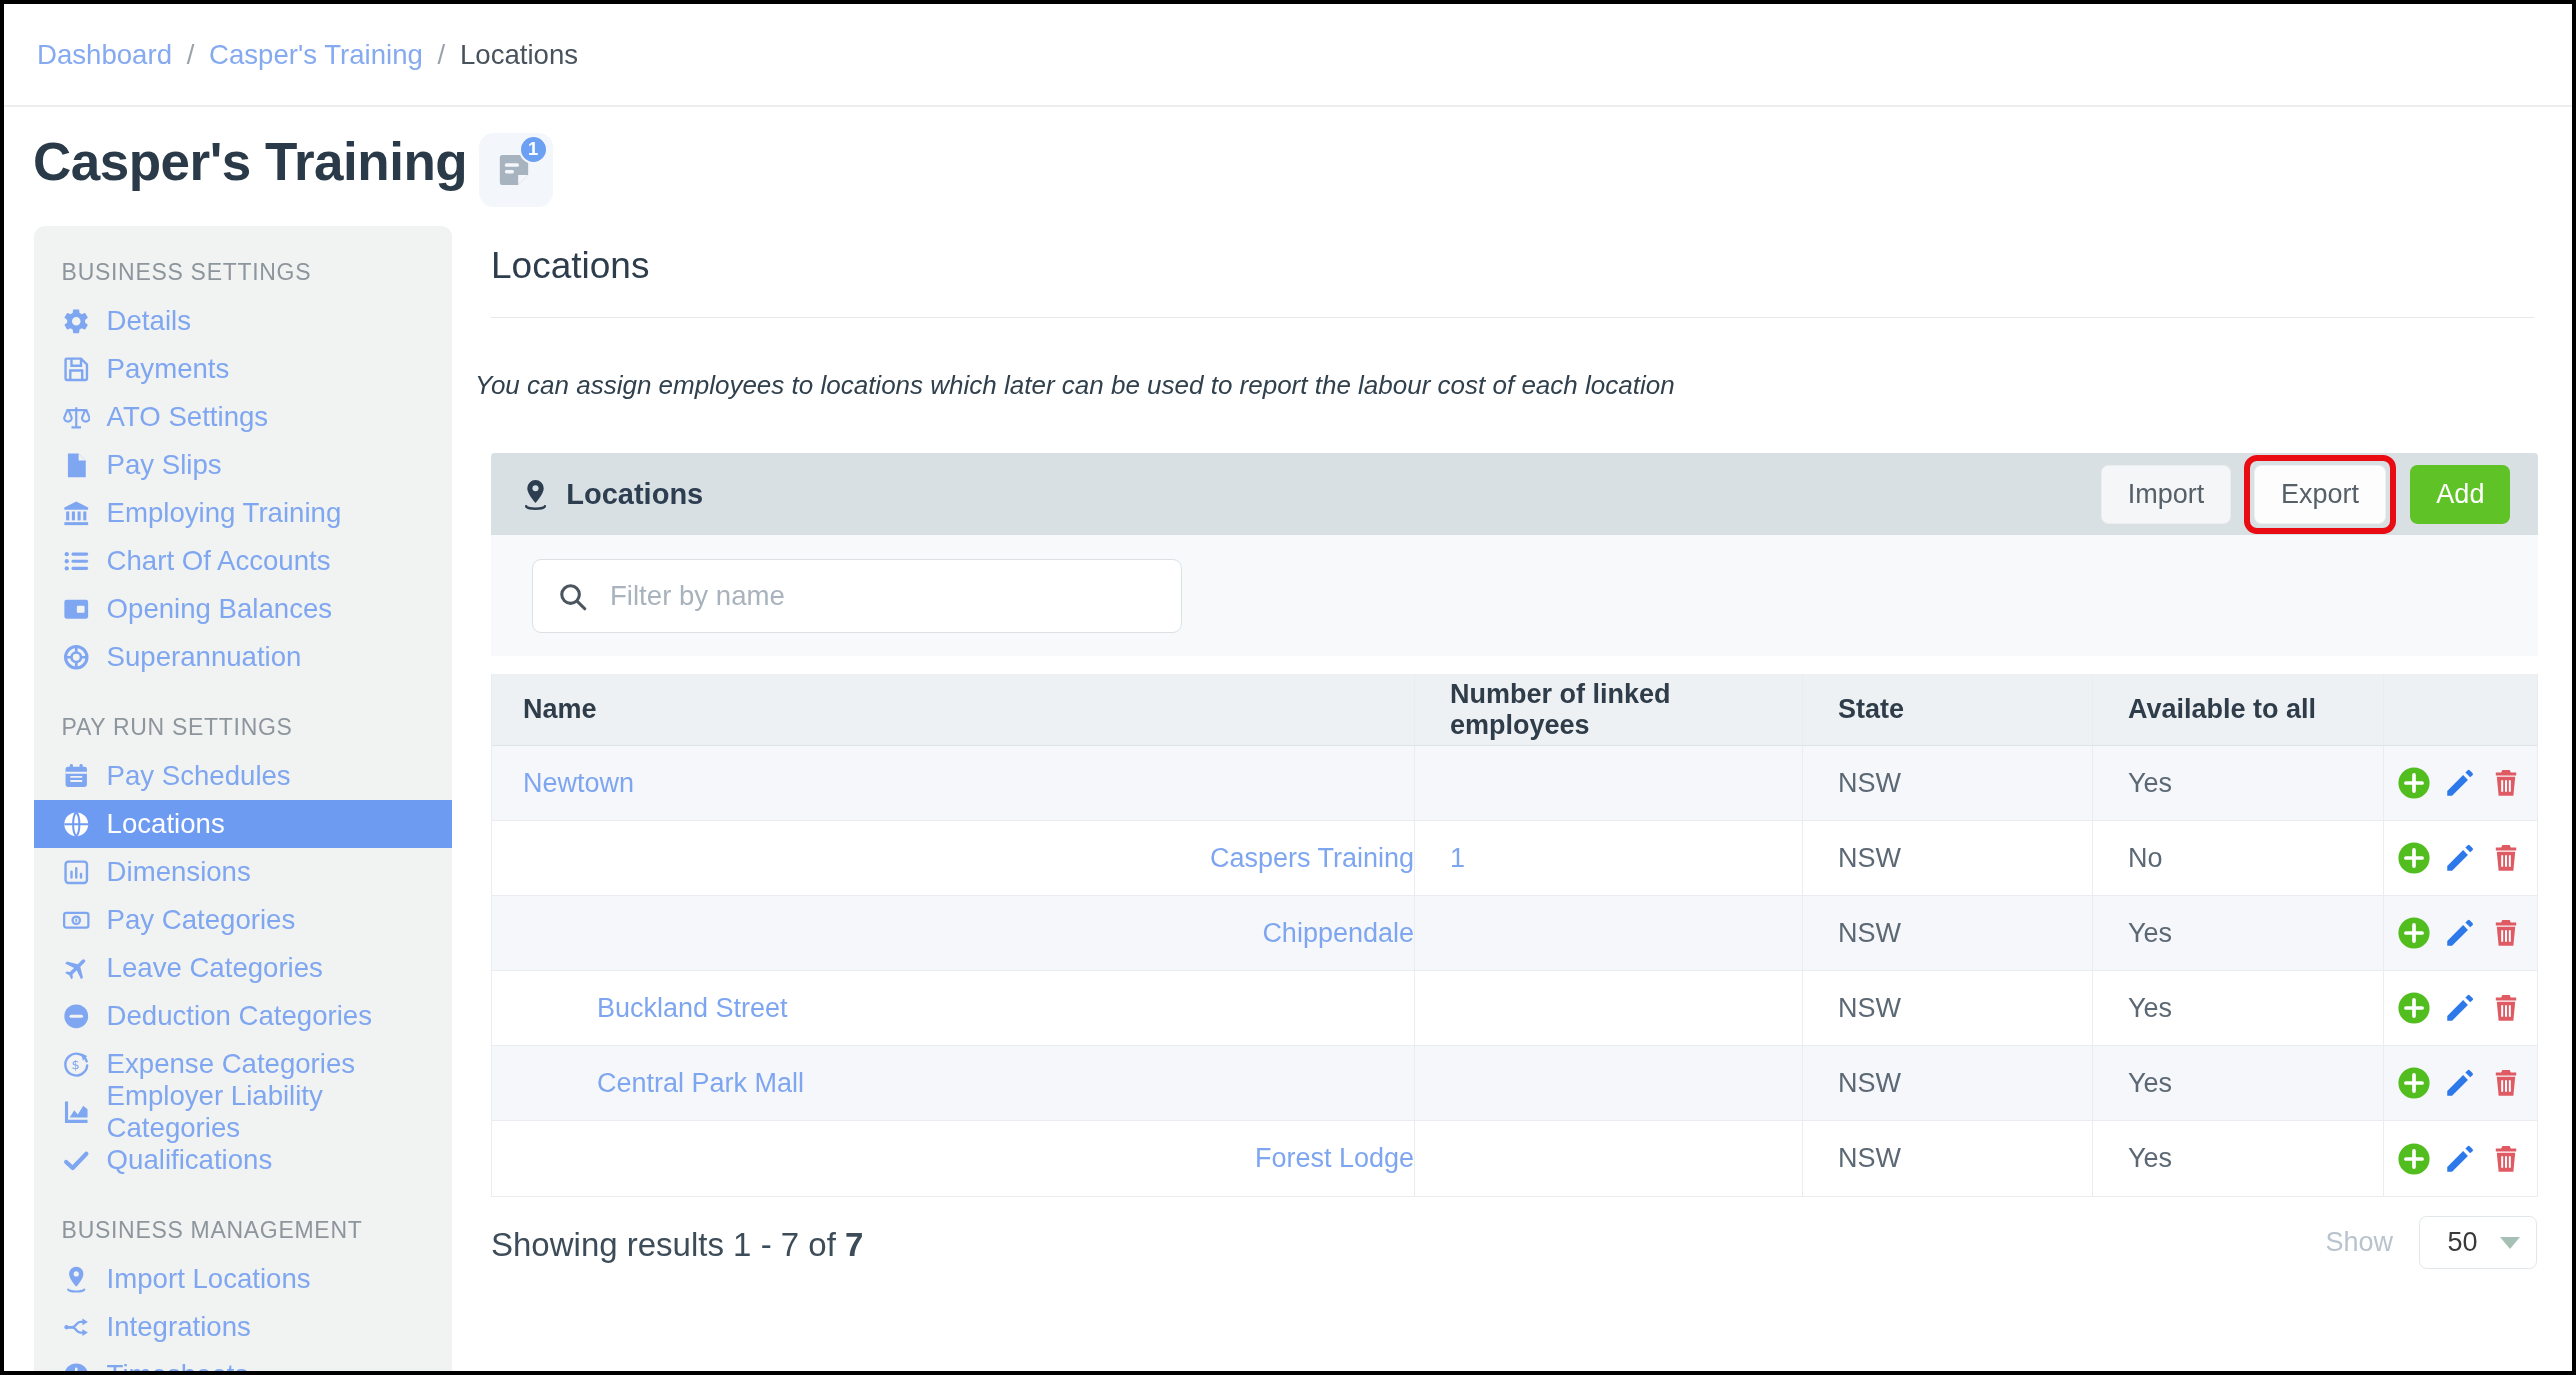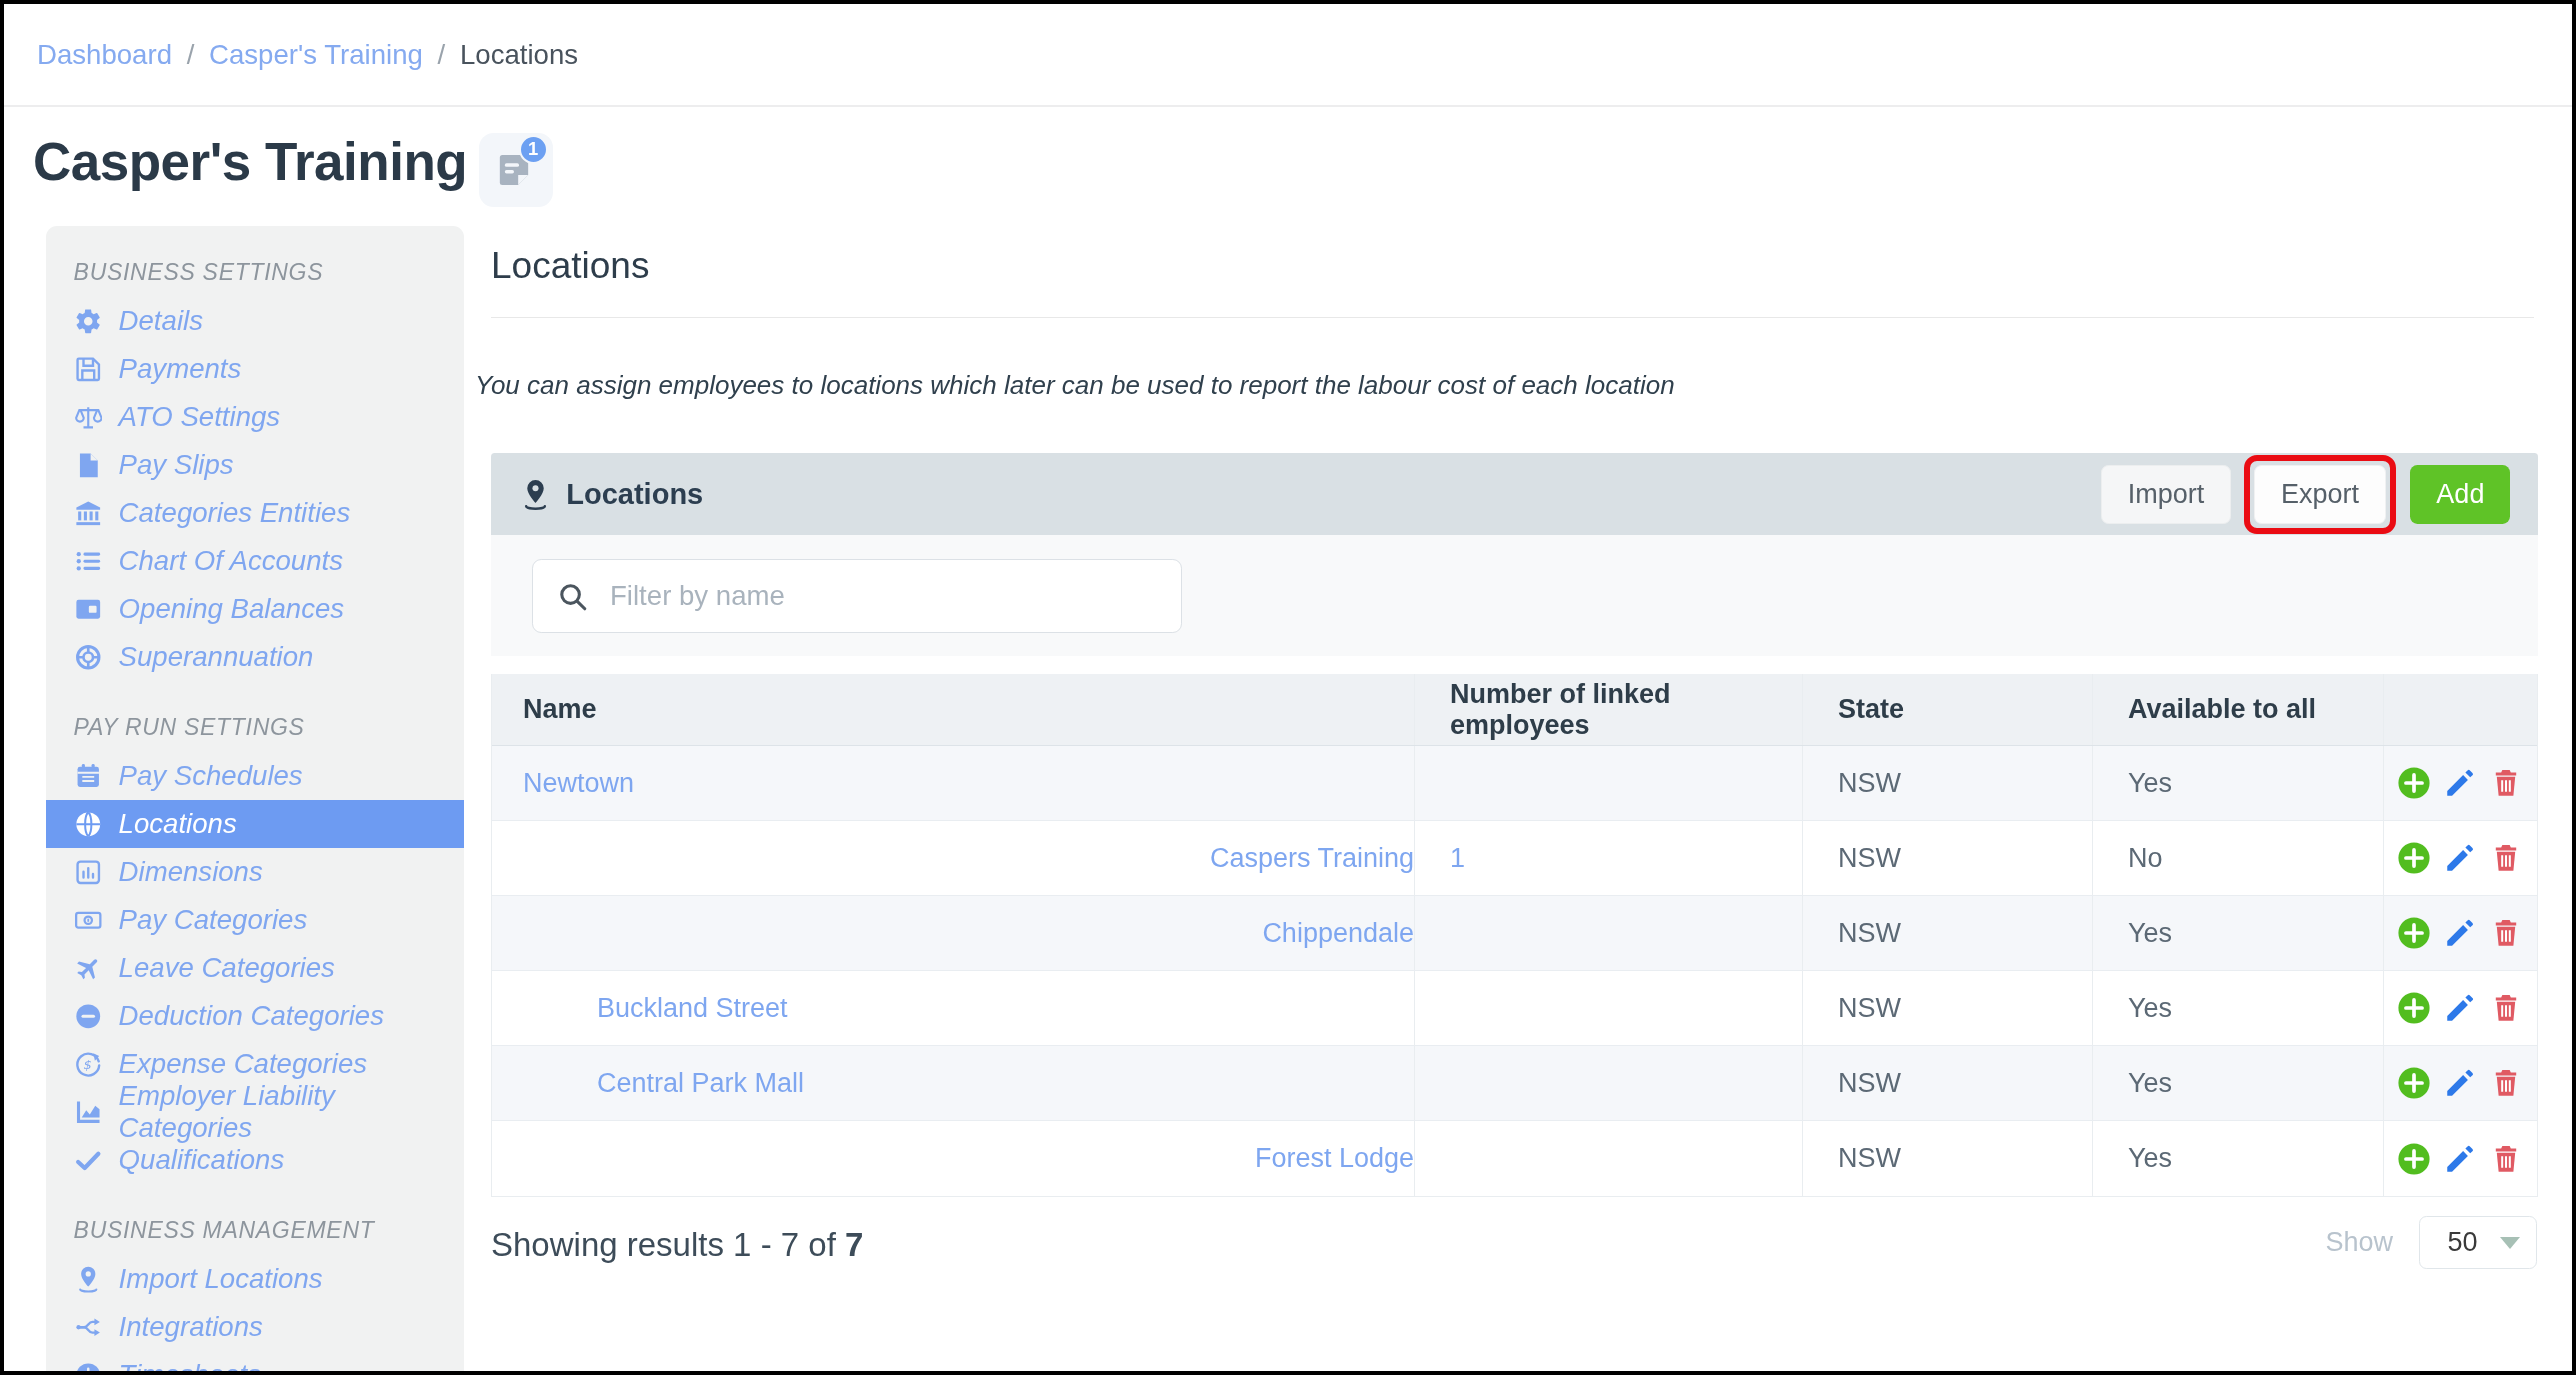--- a/index.html
+++ b/index.html
@@ -16,21 +16,21 @@
   .top-divider { position:absolute; left:0; right:0; top:101px; height:1.8px; background:#ededee; }
 
   
   .page-title { position:absolute; left:29px; top:127px; font-size:53px; font-weight:700; color:#2b3a48; letter-spacing:-0.5px; }
   .note-wrap { position:absolute; left:475px; top:129px; width:74px; height:74px; background:#f3f6fa; border-radius:14.7px; cursor:pointer; }
   .note-wrap svg.note { position:absolute; left:14.7px; top:16.5px; width:40px; height:40px; color:#a8b3c0; }
   .note-badge { position:absolute; right:5.5px; top:1.8px; width:29px; height:29px; border-radius:50%; background:#6ca0f2;
                 border:2.8px solid #f3f6fa; color:#fff; font-size:18.4px; font-weight:700; display:flex; align-items:center; justify-content:center; }
 
   
-  .sidebar { position:absolute; left:42px; top:222px; width:418px; bottom:0; background:#f1f2f2; border-radius:11px 11px 0 0; padding-top:20px; overflow:hidden;font-style:italic; }
+  .sidebar { position:absolute; left:30px; top:222px; width:418px; bottom:0; background:#f1f2f2; border-radius:11px 11px 0 0; padding-top:20px; overflow:hidden; }
   .side-header { padding:13px 0 11px 27.6px; font-size:23px; color:#8d959d; letter-spacing:0.7px; }
   .side-header.gap { margin-top:20px; }
   .side-item { height:48px; display:flex; align-items:center; padding-left:27.6px; font-size:27.6px; color:#7fa6f0; cursor:pointer; }
   .side-item .icn { width:28.5px; height:28.5px; margin-right:16.5px; flex:0 0 28.5px; display:flex; }
   .side-item .icn svg { width:100%; height:100%; }
   .side-item.selected { background:#6d9bf2; color:#ffffff; }
 
   
   .main-heading { position:absolute; left:487px; top:241px; font-size:37px; font-weight:500; color:#2e3d4b; }
   .heading-divider { position:absolute; left:487px; right:38px; top:313px; height:0.9px; background:#e8e8e8; }
@@ -158,21 +158,21 @@
       <span class="icn">
           <svg viewBox="0 0 24 24" fill="currentColor">
             <path d="M12 2L2 7.2V9h20V7.2L12 2z"></path>
             <rect x="3.5" y="10.5" width="2.6" height="7.5"></rect>
             <rect x="8.3" y="10.5" width="2.6" height="7.5"></rect>
             <rect x="13.1" y="10.5" width="2.6" height="7.5"></rect>
             <rect x="17.9" y="10.5" width="2.6" height="7.5"></rect>
             <rect x="2" y="19.5" width="20" height="2.5"></rect>
           </svg>
         </span>
-      <span>Categories Entities</span>
+      <span>Employing Training</span>
     </div>
     <div class="side-item">
       <span class="icn">
           <svg viewBox="0 0 24 24" fill="currentColor">
             <circle cx="4" cy="6" r="1.8"></circle>
             <circle cx="4" cy="12" r="1.8"></circle>
             <circle cx="4" cy="18" r="1.8"></circle>
             <rect x="8" y="4.7" width="14" height="2.6" rx="1.2"></rect>
             <rect x="8" y="10.7" width="14" height="2.6" rx="1.2"></rect>
             <rect x="8" y="16.7" width="14" height="2.6" rx="1.2"></rect>

